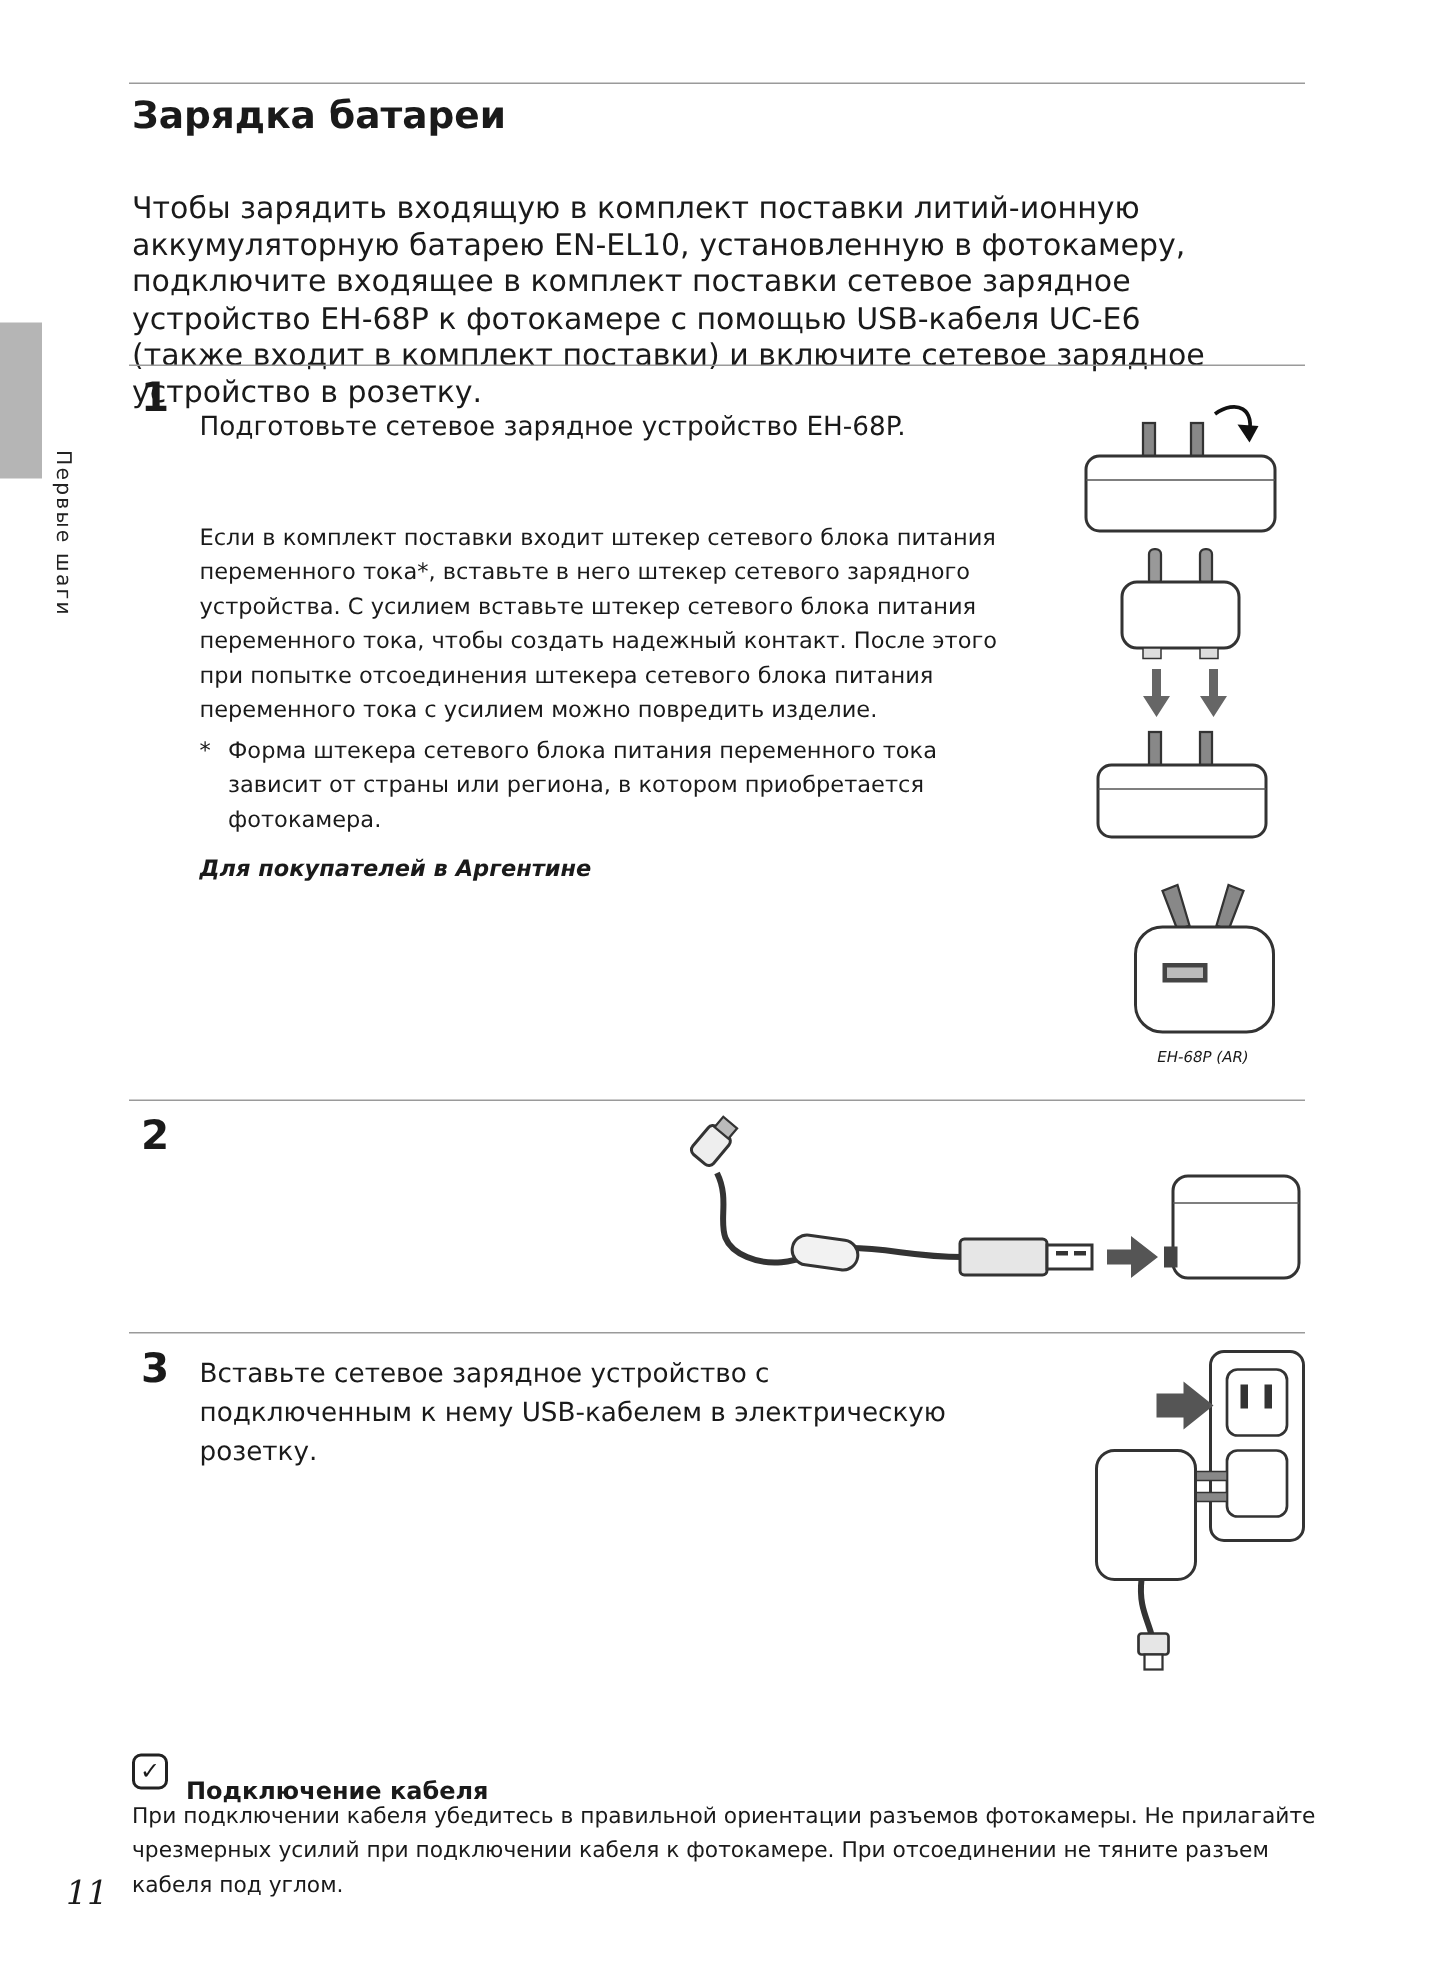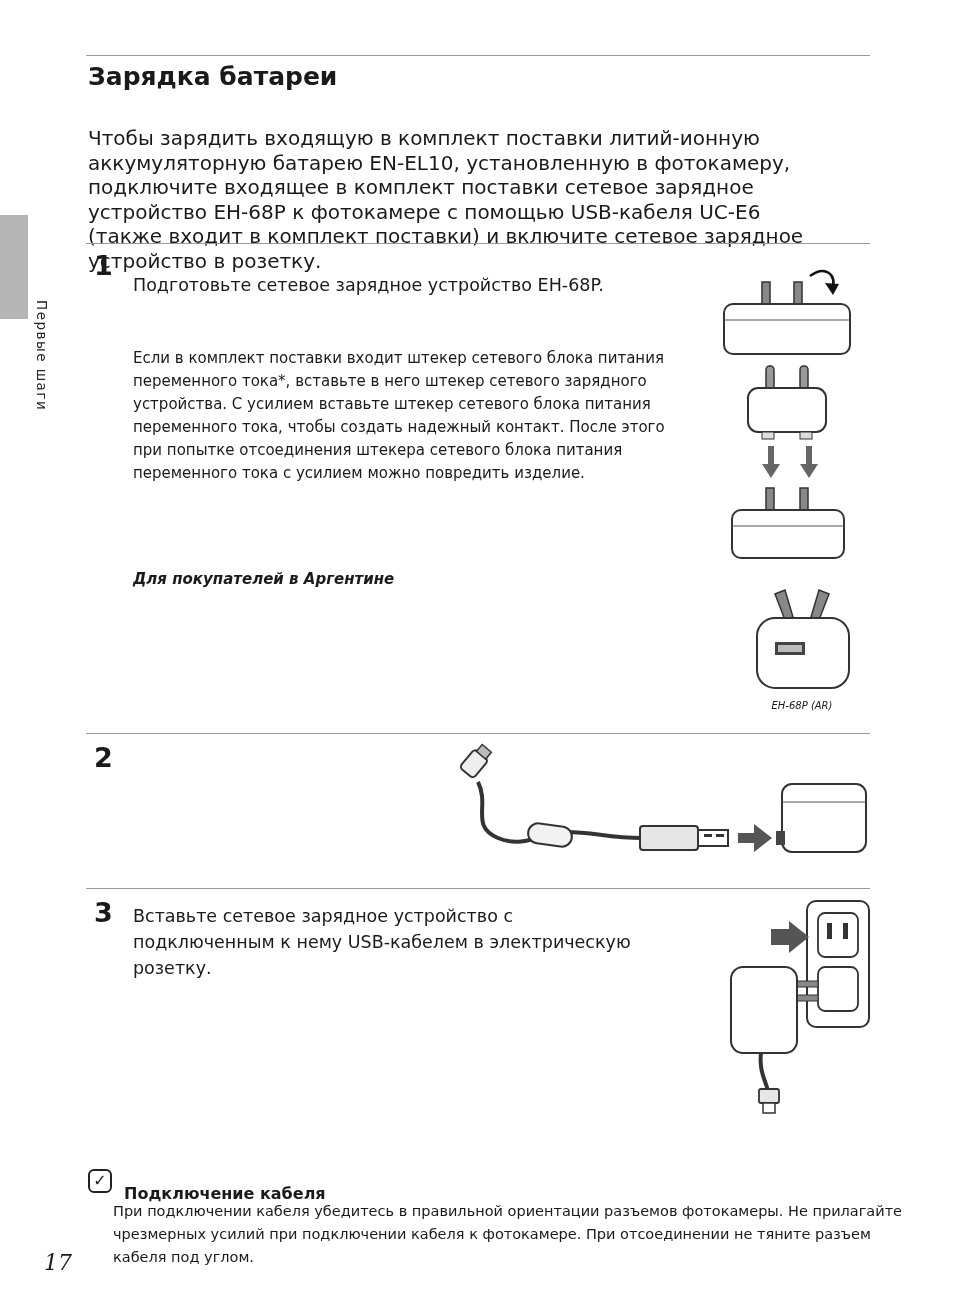--- a/index.html
+++ b/index.html
@@ -27,21 +27,21 @@
 
   .subheading { position:absolute; left:133px; top:570px; font-size:15px; font-weight:bold; font-style:italic; }
   .subbody { position:absolute; left:133px; top:597px; width:565px; font-size:15px; line-height:25px; }
 
   .illo { position:absolute; }
   .illo-caption { position:absolute; left:737px; top:700px; width:130px; text-align:center; font-size:10px;font-style:italic; }
 
   .note-icon { position:absolute; left:88px; top:1169px; width:24px; height:24px; border:2.5px solid #222;
                border-radius:6px; text-align:center; line-height:20px; font-size:16px; font-weight:bold; }
   .note-heading { position:absolute; left:124px; top:1172px; font-size:16px; font-weight:bold;margin-top:12px; }
-  .note-body { position:absolute; left:88px; top:1200px; width:795px; font-size:14.5px; line-height:23px;margin-left:25px; }
+  .note-body { position:absolute; left:88px; top:1200px; width:795px; font-size:14.5px; line-height:23px; }
 
   .page-number { position:absolute; left:44px; top:1250px; font-family:"DejaVu Serif","Liberation Serif",serif;
                  font-style:italic; font-size:22px; }
 
   svg { display:block; }
 </style>
 </head>
 <body>
 
 <div class="page">
@@ -52,20 +52,23 @@
   <div class="chapter-tab"></div>
   <div class="chapter-label">Первые шаги</div>
 
   <p class="intro">Чтобы зарядить входящую в комплект поставки литий-ионную аккумуляторную батарею EN-EL10, установленную в фотокамеру, подключите входящее в комплект поставки сетевое зарядное устройство EH-68P к фотокамере с помощью USB-кабеля UC-E6 (также входит в комплект поставки) и включите сетевое зарядное устройство в розетку.</p>
   <div class="rule" style="top:243px"></div>
 
   <div class="step-num" style="left:94px; top:250px">1</div>
   <div class="step-heading" style="left:133px; top:272px; width:560px">Подготовьте сетевое зарядное устройство EH-68P.</div>
   <div class="step-body" style="left:133px; top:347px; width:548px">Если в комплект поставки входит штекер сетевого блока питания переменного тока*, вставьте в него штекер сетевого зарядного устройства. С усилием вставьте штекер сетевого блока питания переменного тока, чтобы создать надежный контакт. После этого при попытке отсоединения штекера сетевого блока питания переменного тока с усилием можно повредить изделие.</div>
 
+  <div class="footnote">
+    <span class="marker">*</span><span class="fn-text">Форма штекера сетевого блока питания переменного тока зависит от страны или региона, в котором приобретается фотокамера.</span>
+  </div>
 
   <div class="subheading">Для покупателей в Аргентине</div>
 
   <div class="illo" style="left:692px; top:266px">
     <svg viewBox="0 0 190 300" width="190" height="300">
 
       <rect x="70" y="16" width="8" height="26" fill="#888" stroke="#333" stroke-width="1.5"></rect>
       <rect x="102" y="16" width="8" height="26" fill="#888" stroke="#333" stroke-width="1.5"></rect>
       <rect x="32" y="38" width="126" height="50" rx="9" fill="#fff" stroke="#333" stroke-width="2"></rect>
       <line x1="32" y1="54" x2="158" y2="54" stroke="#555" stroke-width="1"></line>
@@ -143,15 +146,15 @@
       <path d="M46,158 C44,176 50,184 53,196" fill="none" stroke="#333" stroke-width="4"></path>
       <rect x="44" y="194" width="20" height="14" rx="2" fill="#e6e6e6" stroke="#333" stroke-width="1.8"></rect>
       <rect x="48" y="208" width="12" height="10" fill="#fff" stroke="#333" stroke-width="1.5"></rect>
     </svg>
   </div>
 
   <div class="note-icon">✓</div>
   <div class="note-heading">Подключение кабеля</div>
   <div class="note-body">При подключении кабеля убедитесь в правильной ориентации разъемов фотокамеры. Не прилагайте чрезмерных усилий при подключении кабеля к фотокамере. При отсоединении не тяните разъем кабеля под углом.</div>
 
-  <div class="page-number">17</div>
+  <div class="page-number">11</div>
 
 </div>
 
 </body></html>

